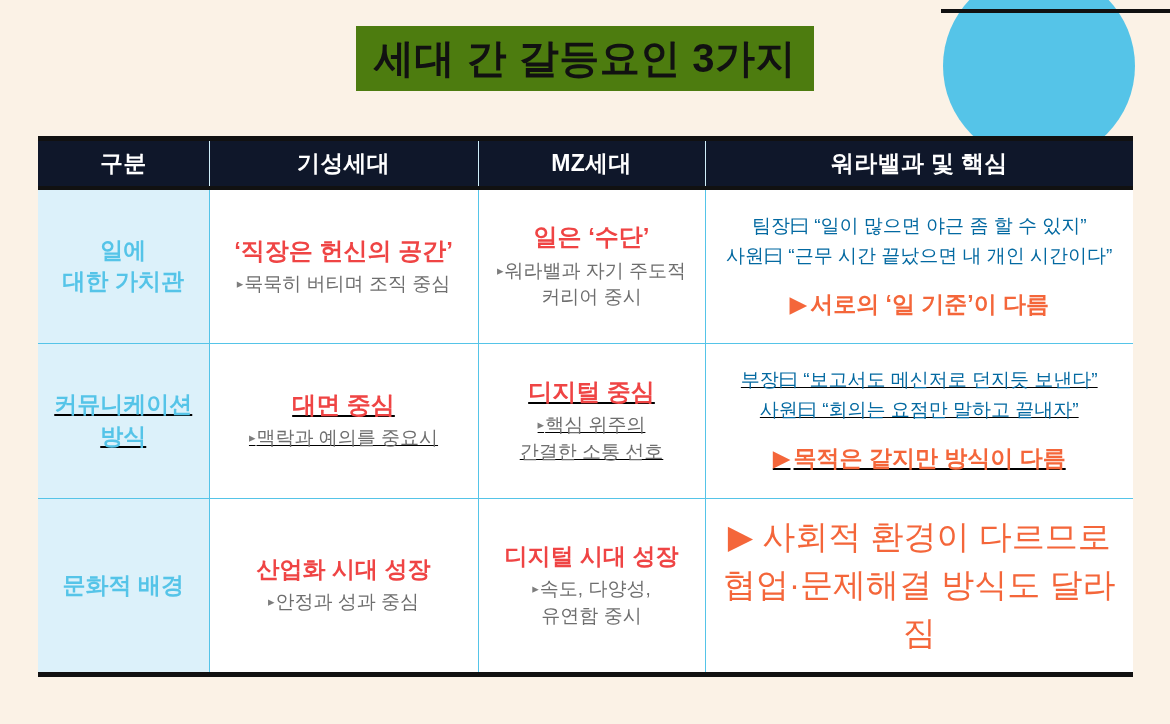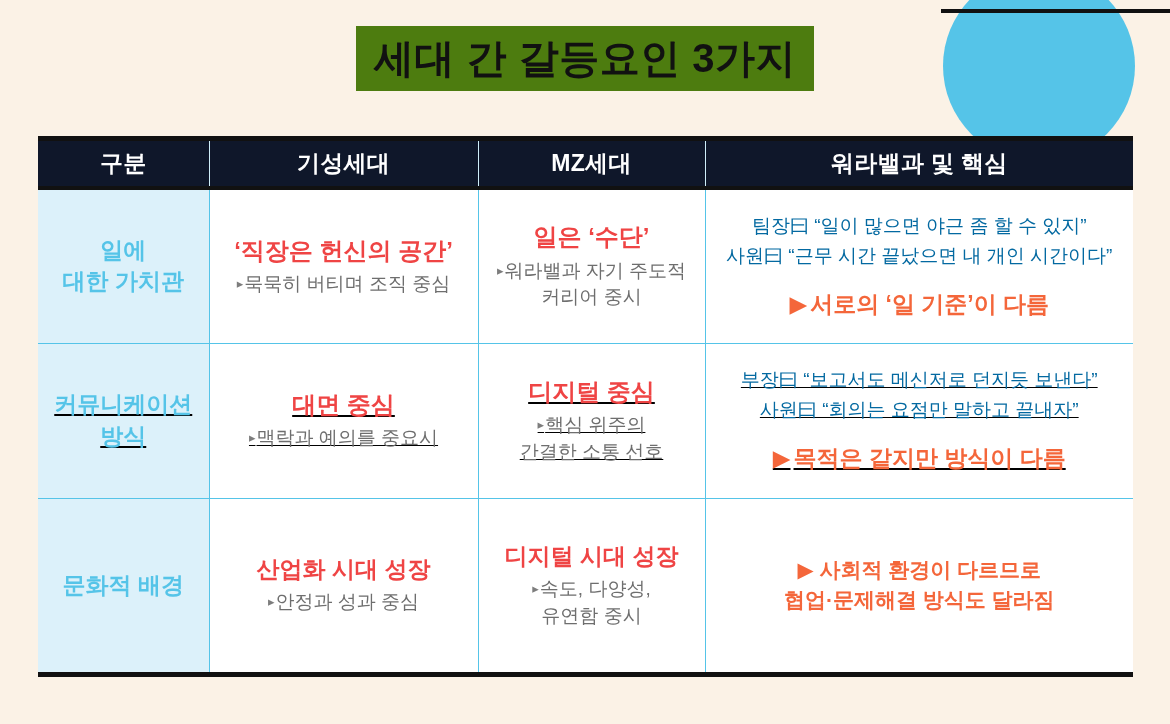--- a/index.html
+++ b/index.html
@@ -153,22 +153,22 @@
     color: #F4663A;
     font-size: 23px;
     font-weight: bold;
     line-height: 1.5;
     margin-top: 17px;
     white-space: nowrap;
   }
   .conclusion .tri { margin-right: 3px; }
   .conclusion-2line {
     color: #F4663A;
-    font-size: 21px;
-    font-weight: bold;
+    font-size: 33px;
+    font-weight: normal;
     line-height: 1.45;
   }
 </style>
 </head>
 <body>
 
 <div id="deco-circle"></div>
 <div id="deco-rule"></div>
 
 <div id="title-wrap">

